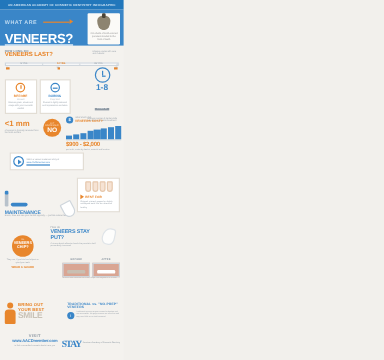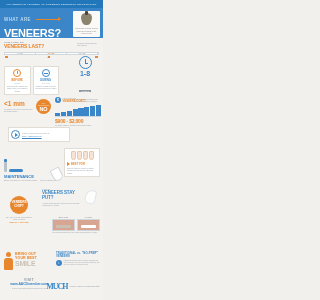--- a/index.html
+++ b/index.html
@@ -423,18 +423,18 @@
     </div>
   </div>
 
   <div class="footer">
     <div class="visit">
       <div class="visit-lab">VISIT</div>
       <div class="visit-url">www.AACDmember.com</div>
       <div class="visit-sub">to find a accredited cosmetic dentist near you</div>
     </div>
     <div class="logo">
-      <div class="logo-mark">MUCH</div>
+      <div class="logo-mark">STAY</div>
       <div class="logo-tx">American Academy of Cosmetic Dentistry</div>
     </div>
   </div>
 
 </div>
 
 </body></html>

